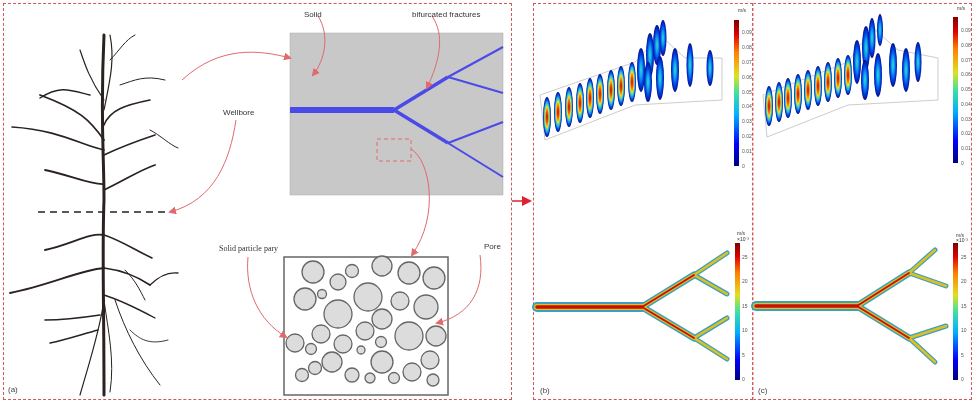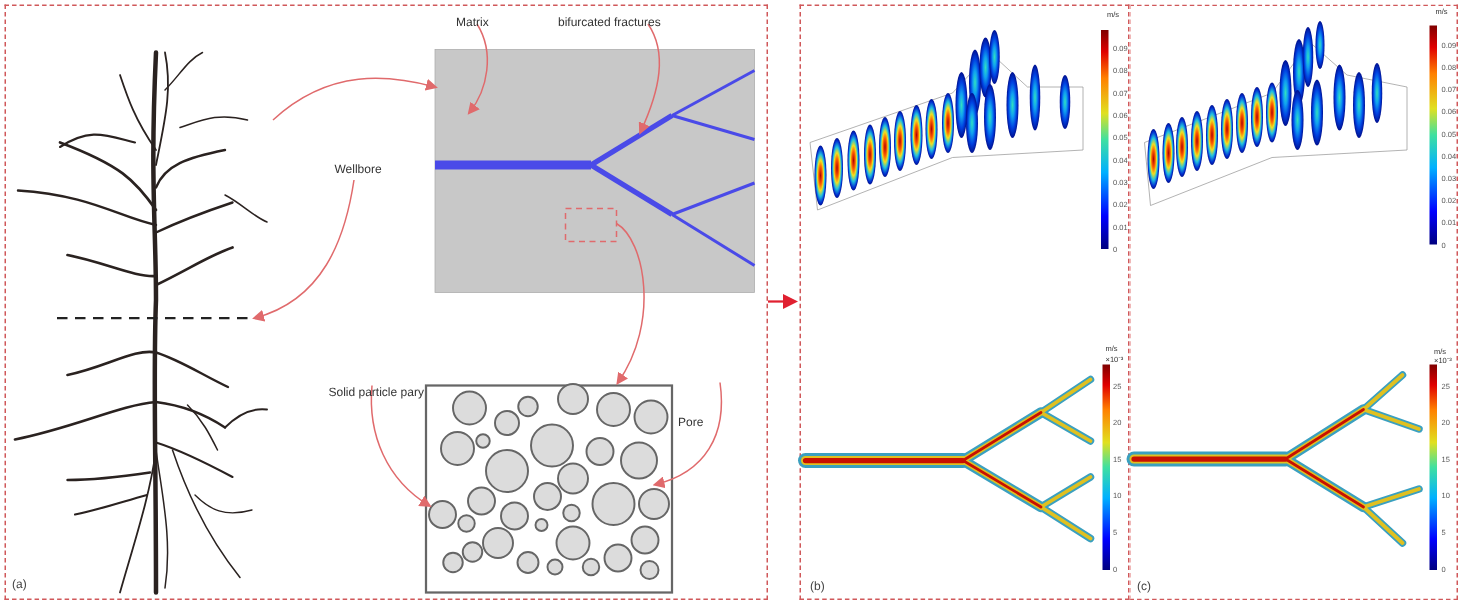--- a/index.html
+++ b/index.html
@@ -282,25 +282,25 @@
       <text x="742" y="381" class="cb-tick">0</text>
       <text x="961" y="259" class="cb-tick">25</text>
       <text x="961" y="283.4" class="cb-tick">20</text>
       <text x="961" y="307.8" class="cb-tick">15</text>
       <text x="961" y="332.2" class="cb-tick">10</text>
       <text x="961" y="356.6" class="cb-tick">5</text>
       <text x="961" y="381" class="cb-tick">0</text>
     </g>
 </svg>
 
-<span class="lbl" style="left:304px;top:10px;">Matrix</span>
-<span class="lbl" style="left:372px;top:10px;">bifurcated fractures</span>
+<span class="lbl" style="left:304px;top:10px;">Solid</span>
+<span class="lbl" style="left:412px;top:10px;">bifurcated fractures</span>
 <span class="lbl" style="left:223px;top:108px;">Wellbore</span>
-<span class="lbl" style="left:219px;top:257px;">Solid particle pary</span>
-<span class="lbl" style="left:452px;top:242px;margin-top:35px;">Pore</span>
+<span class="lbl" style="left:219px;top:244px;font-family:Liberation Serif, serif;">Solid particle pary</span>
+<span class="lbl" style="left:484px;top:242px;">Pore</span>
 
 <span class="panel-lbl" style="left:8px;top:385px;">(a)</span>
 <span class="panel-lbl" style="left:540px;top:386px;">(b)</span>
 <span class="panel-lbl" style="left:758px;top:386px;">(c)</span>
 
 <span class="lbl" style="left:738px;top:7px;font-size:5px;">m/s</span>
 <span class="lbl" style="left:957px;top:5px;font-size:5px;">m/s</span>
 <span class="lbl" style="left:737px;top:230px;font-size:5px;">m/s</span>
 <span class="lbl" style="left:737px;top:236px;font-size:5px;">×10⁻³</span>
 <span class="lbl" style="left:956px;top:232px;font-size:5px;">m/s</span>

